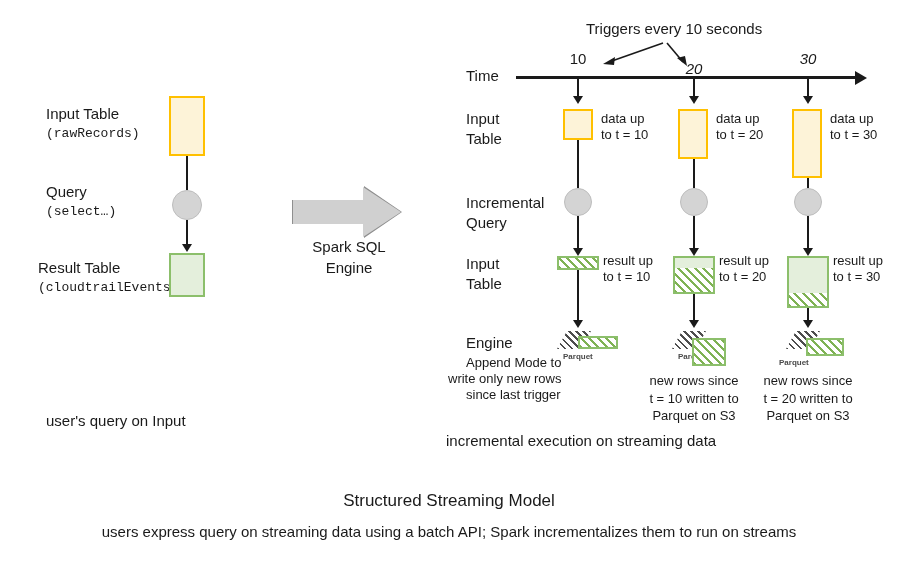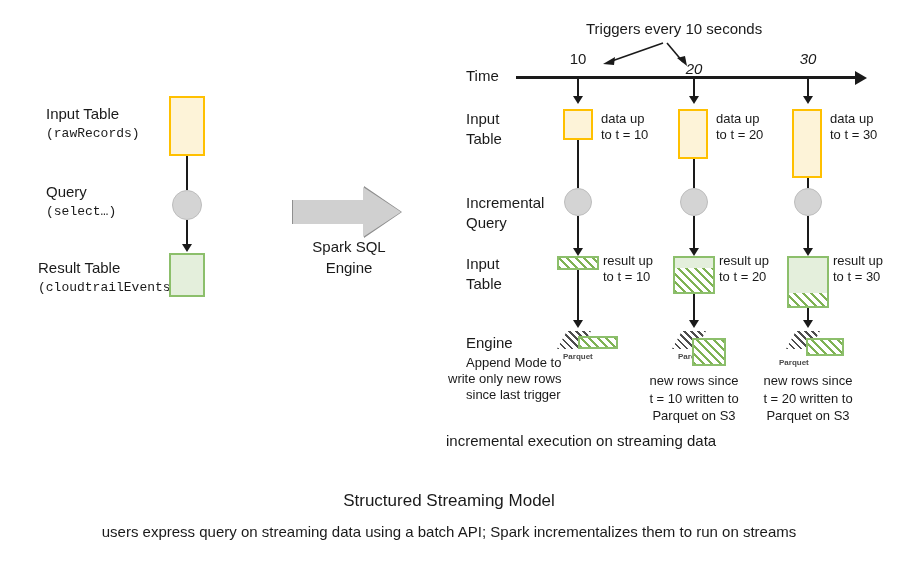--- a/index.html
+++ b/index.html
@@ -105,20 +105,21 @@
   <div class="abs txt mono lbl-med" style="left:46px;top:204px;">(select…)</div>
   <div class="abs circle-gray" style="left:172px;top:190px;width:30px;height:30px;"></div>
 
   <div class="abs vline" style="left:186px;top:220px;height:26px;"></div>
   <div class="abs arrowhead-down" style="left:182px;top:244px;"></div>
 
   <div class="abs txt lbl-big" style="left:38px;top:259px;">Result Table</div>
   <div class="abs txt mono lbl-med" style="left:38px;top:280px;">(cloudtrailEvents)</div>
   <div class="abs box-green" style="left:169px;top:253px;width:36px;height:44px;"></div>
 
+  <div class="abs txt lbl-big" style="left:46px;top:412px;">user's query on Input</div>
 
   <div class="abs" style="left:292px;top:186px;width:114px;height:56px;">
     <div class="block-arrow-border" style="left:0;top:0;"></div>
     <div class="block-arrow abs" style="left:1px;top:1px;width:108px;height:50px;
         -webkit-clip-path:polygon(0 13px,70px 13px,70px 0,108px 25px,70px 50px,70px 37px,0 37px);
         clip-path:polygon(0 13px,70px 13px,70px 0,108px 25px,70px 50px,70px 37px,0 37px);"></div>
   </div>
   <div class="abs txt lbl-big center" style="left:290px;top:238px;width:118px;">Spark SQL</div>
   <div class="abs txt lbl-big center" style="left:290px;top:259px;width:118px;">Engine</div>
 

